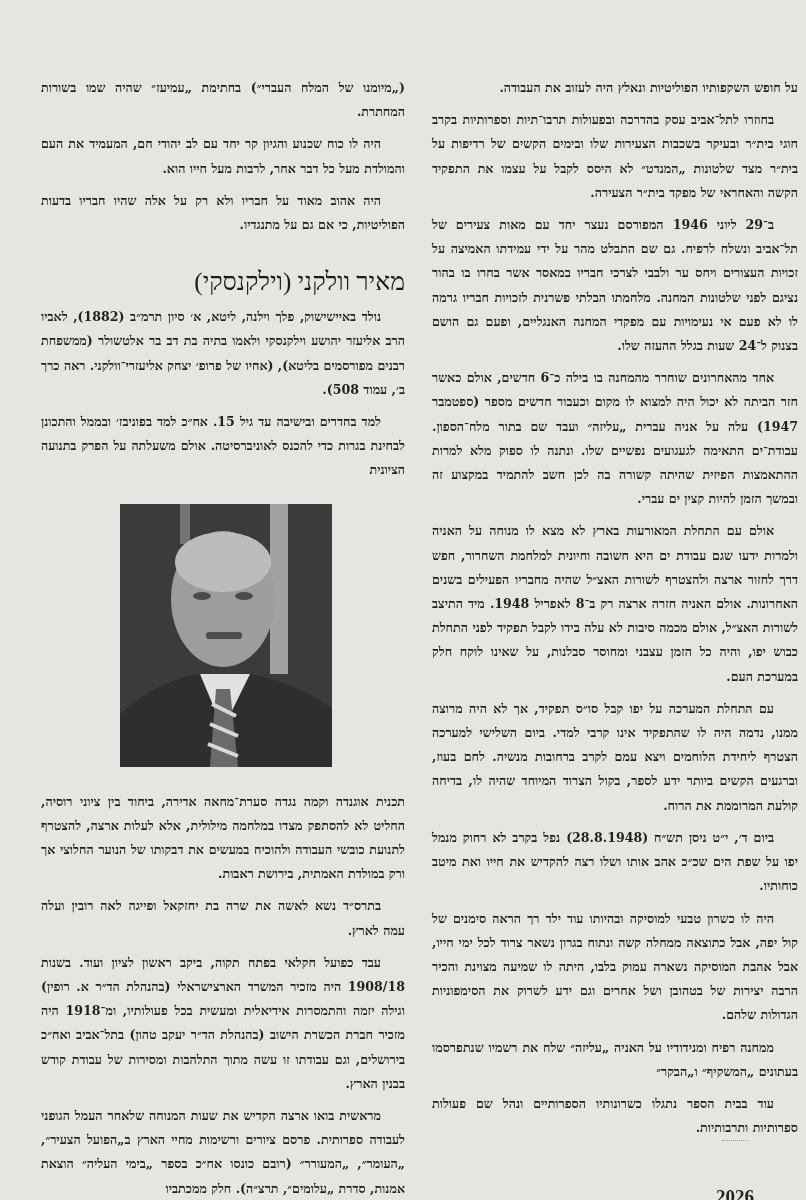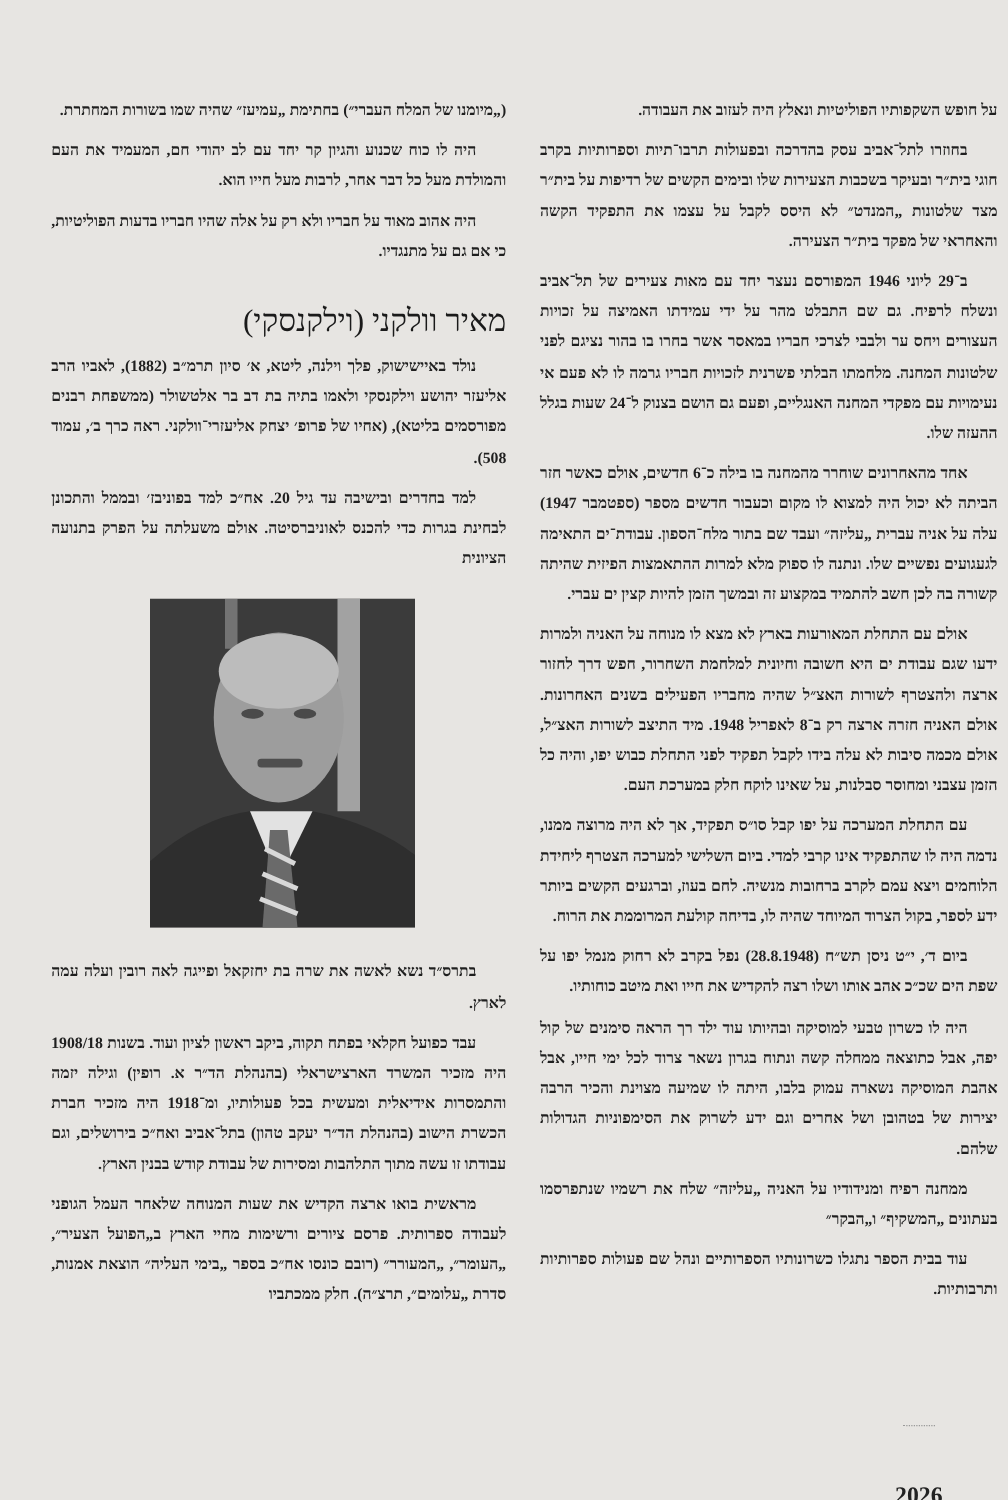--- a/index.html
+++ b/index.html
@@ -12,21 +12,21 @@
   }
   .page { position: absolute; inset: 0; direction: rtl; }
   .col {
     position: absolute; top: 76px;
     text-align: justify; text-align-last: right;
     font-size: 12.6px; line-height: 24.2px;
     font-weight: bold;
   }
   .col-right { left: 432px; width: 366px; }
   .col-left { left: 41px; width: 364px; }
-  .col p { margin: 0 0 8px 0; text-indent: 24px; font-family: Liberation Serif, serif; }
+  .col p { margin: 0 0 8px 0; text-indent: 24px; }
   .col p.noindent { text-indent: 0; }
   h2.title {
     margin: 28px 0 6px 0; 
     font-family: "Liberation Serif", "DejaVu Serif", serif;
     font-weight: normal; font-size: 25px; line-height: 34px;
     color: #1a1a1a;
   }
   .photo-wrap { height: 283px; position: relative; margin: 14px 0 10px 0; }
   .photo {
     position: absolute; left: 79px; width: 212px; top: 7px; height: 263px;
@@ -62,41 +62,42 @@
   </div>
 
   <div class="col col-left">
     <p class="noindent">(„מיומנו של המלח העברי״) בחתימת „עמיעז״ שהיה שמו בשורות המחתרת.</p>
     <p>היה לו כוח שכנוע והגיון קר יחד עם לב יהודי חם, המעמיד את העם והמולדת מעל כל דבר אחר, לרבות מעל חייו הוא.</p>
     <p>היה אהוב מאוד על חבריו ולא רק על אלה שהיו חבריו בדעות הפוליטיות, כי אם גם על מתנגדיו.</p>
 
     <h2 class="title">מאיר וולקני (וילקנסקי)</h2>
 
     <p>נולד באיישישוק, פלך וילנה, ליטא, א׳ סיון תרמ״ב (1882), לאביו הרב אליעזר יהושע וילקנסקי ולאמו בתיה בת דב בר אלטשולר (ממשפחת רבנים מפורסמים בליטא), (אחיו של פרופ׳ יצחק אליעזרי־וולקני. ראה כרך ב׳, עמוד 508).</p>
-    <p>למד בחדרים ובישיבה עד גיל 20. אח״כ למד בפוניבז׳ ובממל והתכונן לבחינת בגרות כדי להכנס לאוניברסיטה. אולם משעלתה על הפרק בתנועה הציונית</p>
+    <p>למד בחדרים ובישיבה עד גיל 15. אח״כ למד בפוניבז׳ ובממל והתכונן לבחינת בגרות כדי להכנס לאוניברסיטה. אולם משעלתה על הפרק בתנועה הציונית</p>
 
     <div class="photo-wrap">
       <div class="photo">
         <svg viewBox="0 0 212 263" preserveAspectRatio="none">
           <rect x="0" y="0" width="212" height="263" fill="#3b3b3b"></rect>
           <rect x="150" y="0" width="18" height="170" fill="#bdbdbd" opacity="0.8"></rect>
           <rect x="60" y="0" width="10" height="40" fill="#9a9a9a" opacity="0.6"></rect>
           <ellipse cx="103" cy="95" rx="52" ry="68" fill="#9d9d9d"></ellipse>
           <ellipse cx="103" cy="58" rx="48" ry="30" fill="#bcbcbc"></ellipse>
           <ellipse cx="82" cy="92" rx="9" ry="4" fill="#4a4a4a"></ellipse>
           <ellipse cx="124" cy="92" rx="9" ry="4" fill="#4a4a4a"></ellipse>
           <rect x="86" y="128" width="36" height="7" rx="3" fill="#4e4e4e"></rect>
           <path d="M0 263 L0 210 Q40 175 80 170 L130 170 Q180 180 212 205 L212 263 Z" fill="#2e2e2e"></path>
           <path d="M80 170 L103 225 L130 170 Z" fill="#e2e2e2"></path>
           <path d="M96 185 L110 185 L118 263 L90 263 Z" fill="#6a6a6a"></path>
           <path d="M92 200 L116 212 M90 220 L118 232 M88 240 L118 252" stroke="#d8d8d8" stroke-width="4"></path>
         </svg>
       </div>
     </div>
 
+    <p class="noindent">תכנית אוגנדה וקמה נגדה סערת־מחאה אדירה, ביחוד בין ציוני רוסיה, החליט לא להסתפק מצדו במלחמה מילולית, אלא לעלות ארצה, להצטרף לתנועת כובשי העבודה ולהוכיח במעשים את דבקותו של הנוער החלוצי אך ורק במולדת האמתית, בירושת ראבות.</p>
     <p>בתרס״ד נשא לאשה את שרה בת יחזקאל ופייגה לאה רובין ועלה עמה לארץ.</p>
     <p>עבד כפועל חקלאי בפתח תקוה, ביקב ראשון לציון ועוד. בשנות 1908/18 היה מזכיר המשרד הארצישראלי (בהנהלת הד״ר א. רופין) וגילה יזמה והתמסרות אידיאלית ומעשית בכל פעולותיו, ומ־1918 היה מזכיר חברת הכשרת הישוב (בהנהלת הד״ר יעקב טהון) בתל־אביב ואח״כ בירושלים, וגם עבודתו זו עשה מתוך התלהבות ומסירות של עבודת קודש בבנין הארץ.</p>
     <p>מראשית בואו ארצה הקדיש את שעות המנוחה שלאחר העמל הגופני לעבודה ספרותית. פרסם ציורים ורשימות מחיי הארץ ב„הפועל הצעיר״, „העומר״, „המעורר״ (רובם כונסו אח״כ בספר „בימי העליה״ הוצאת אמנות, סדרת „עלומים״, תרצ״ה). חלק ממכתביו</p>
   </div>
 
   <div class="page-mark"></div>
   <div class="page-number">2026</div>
 </div>
 
 </body></html>

